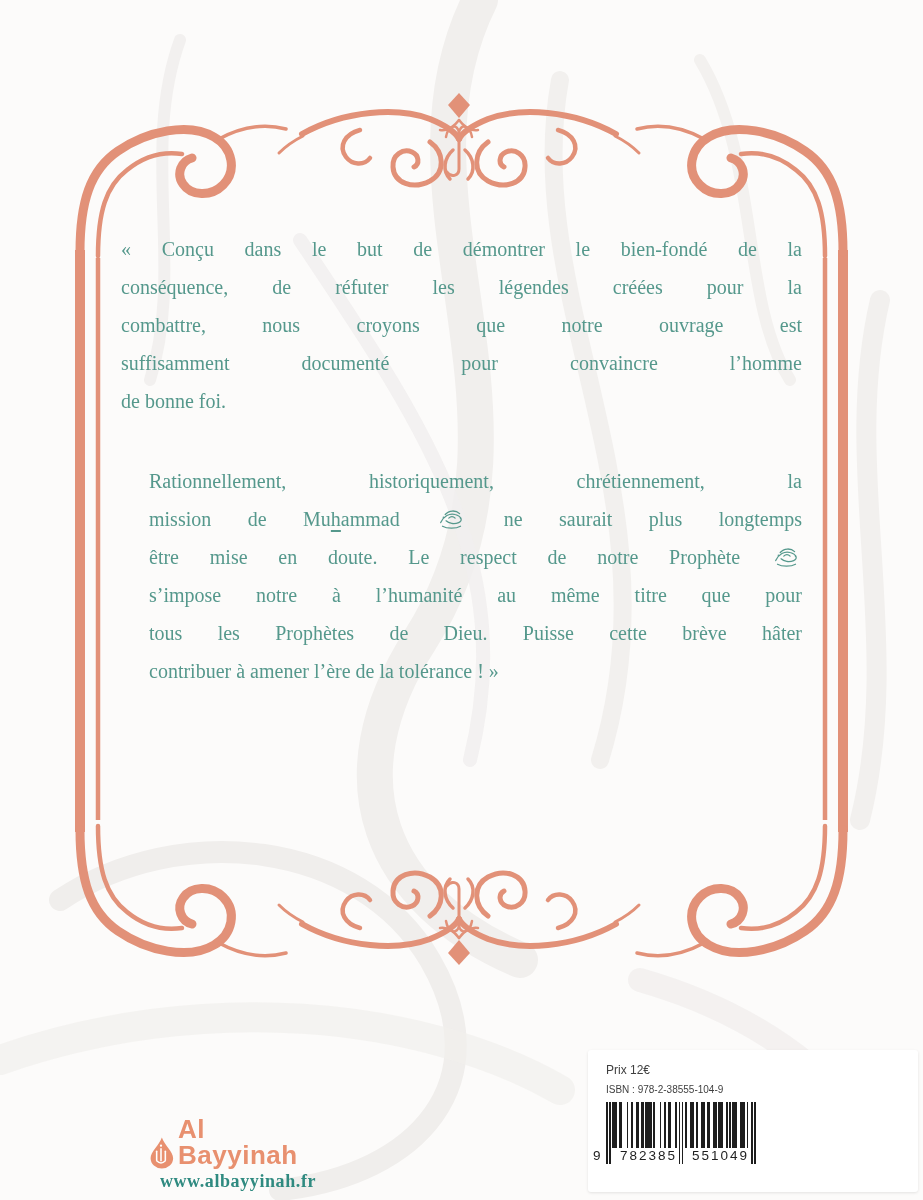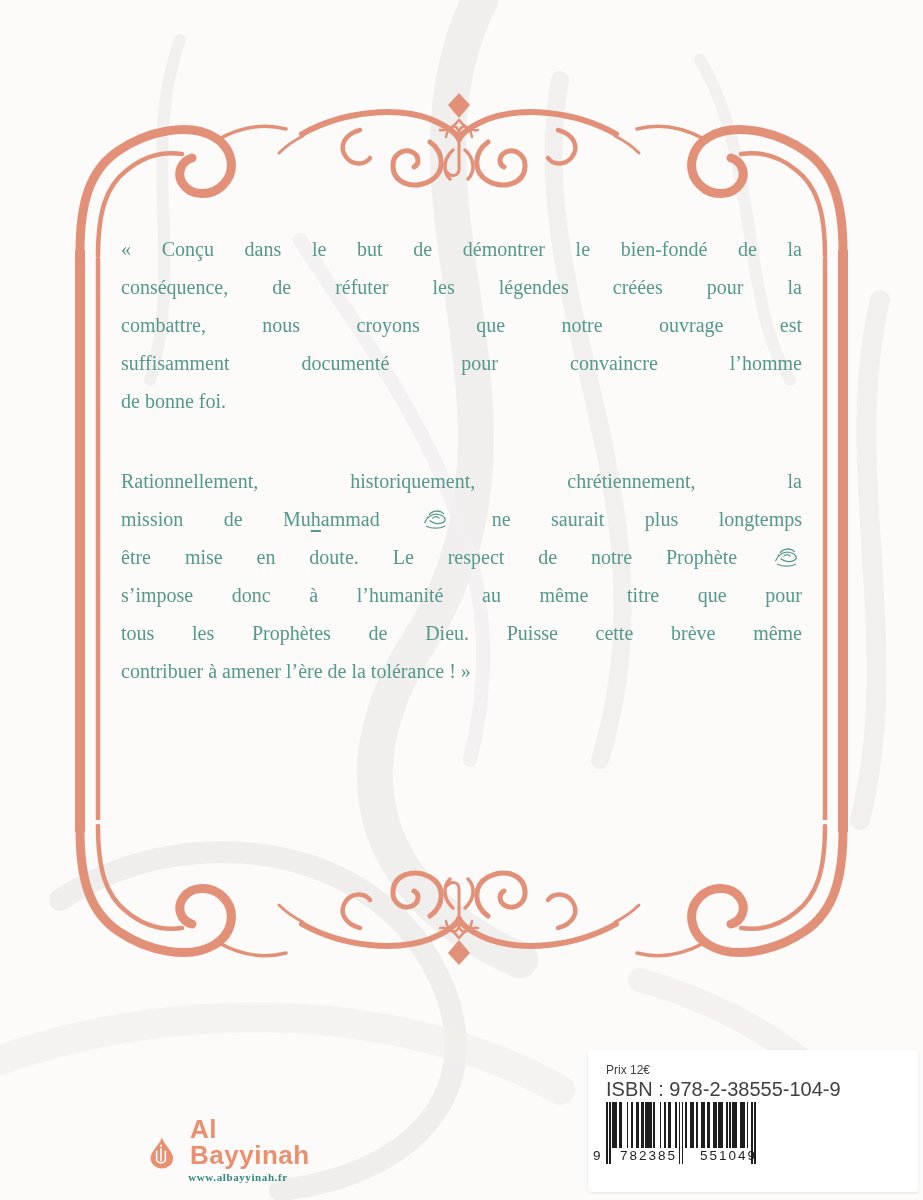--- a/index.html
+++ b/index.html
@@ -8,59 +8,59 @@
     background:#FCFBFA;overflow:hidden;
     font-family:"Liberation Serif","DejaVu Serif",serif;
   }
   svg.layer{position:absolute;left:0;top:0;pointer-events:none;}
 
   
   .quote{
     position:absolute;left:121px;top:230px;width:681px;
     color:#55988C;font-size:20px;line-height:38px;
   }
-  .para + .para{margin-top:42px;}
+  .para + .para{margin-top:42px;margin-left:28px;}
   .line{text-align:justify;text-align-last:justify;white-space:normal;}
   .line.last{text-align-last:left;}
   .uh{text-decoration:underline;text-decoration-thickness:1.5px;text-underline-offset:4px;}
   .saw{display:inline-block;width:27px;height:22px;vertical-align:-4px;margin:0 2px;}
 
   
   .publisher{position:absolute;left:148px;top:1116px;width:180px;}
-  .pub-row{display:flex;align-items:flex-end;gap:16px;}
+  .pub-row{display:flex;align-items:flex-end;gap:4px;}
   .logo-icon{width:26px;height:34px;flex:0 0 auto;}
   .logo-text{
     font-family:"Liberation Sans",sans-serif;font-weight:bold;
     font-size:26px;color:#E8906F;letter-spacing:0.5px;line-height:1;
     padding-bottom:2px;
   }
   .website{
     font-family:"Liberation Serif","DejaVu Serif",serif;font-weight:bold;
-    font-size:11px;color:#2F8A80;letter-spacing:0.6px;
+    font-size:18px;color:#2F8A80;letter-spacing:0.6px;
     text-align:center;margin-top:1px;
   }
 
   
   .label{
     position:absolute;left:588px;top:1050px;width:330px;height:142px;
     background:#ffffff;border-radius:3px;
     box-shadow:0 1px 3px rgba(0,0,0,0.10);
     font-family:"Liberation Sans",sans-serif;color:#3F3F3F;
     padding:11px 0 0 18px;box-sizing:border-box;
   }
   .label .price{font-size:12px;line-height:19px;}
-  .label .isbn{font-size:20px;line-height:19px;}
+  .label .isbn{font-size:10px;line-height:19px;}
   .bc-wrap{position:relative;width:150px;margin-top:3px;}
   .bc-digit{
     position:absolute;top:46px;font-size:13.5px;color:#1e1e1e;
     font-family:"Liberation Sans",sans-serif;
   }
   .bc-first{left:-13px;}
   .bc-g1{left:5px;width:66px;text-align:right;letter-spacing:2px;}
-  .bc-g2{left:94px;width:66px;text-align:left;letter-spacing:2px;}
+  .bc-g2{left:77px;width:66px;text-align:right;letter-spacing:2px;}
 </style>
 </head>
 <body>
 
 <div class="page">
 
   <svg class="layer" width="923" height="1200" viewBox="0 0 923 1200">
     <g fill="none" stroke-linecap="round">
       <path d="M480,0 C380,200 560,420 420,640 C330,780 380,900 520,960" stroke="#F1EFED" stroke-width="36"></path>
       <path d="M560,80 C520,300 680,500 600,760" stroke="#F2F0EE" stroke-width="18"></path>
@@ -140,22 +140,22 @@
         <div class="line">être mise en doute. Le respect de notre Prophète <svg class="saw" viewBox="0 0 30 24">
     <g fill="none" stroke="#55988C" stroke-width="1.4" stroke-linecap="round">
       <path d="M3,16 C6,9 13,5 19,7 C26,9 28,14 23,16 C18,18 12,17 9,14"></path>
       <path d="M8,7 C12,2 20,2 24,6"></path>
       <path d="M12,11 C14,9 17,9 19,11"></path>
       <path d="M5,20 C10,23 20,23 25,20"></path>
     </g>
     <circle cx="6" cy="10" r="0.9" fill="#55988C"></circle>
     <circle cx="25" cy="11" r="0.9" fill="#55988C"></circle>
   </svg></div>
-        <div class="line">s’impose donc à l’humanité au même titre que pour</div>
-        <div class="line">tous les Prophètes de Dieu. Puisse cette brève même</div>
+        <div class="line">s’impose notre à l’humanité au même titre que pour</div>
+        <div class="line">tous les Prophètes de Dieu. Puisse cette brève hâter</div>
         <div class="line last">contribuer à amener l’ère de la tolérance ! »</div>
       </div>
     </div>
 
   <div class="publisher">
     <div class="pub-row">
       <svg class="logo-icon" viewBox="0 0 30 38">
         <path d="M16,1 C19,10 29,17 29,25 A13,12 0 1 1 3,25 C3,17 13,10 16,1 Z" fill="#E8906F"></path>
         <g stroke="#ffffff" stroke-width="1.8" fill="none" stroke-linecap="round">
           <path d="M10,17 L10,27"></path>

